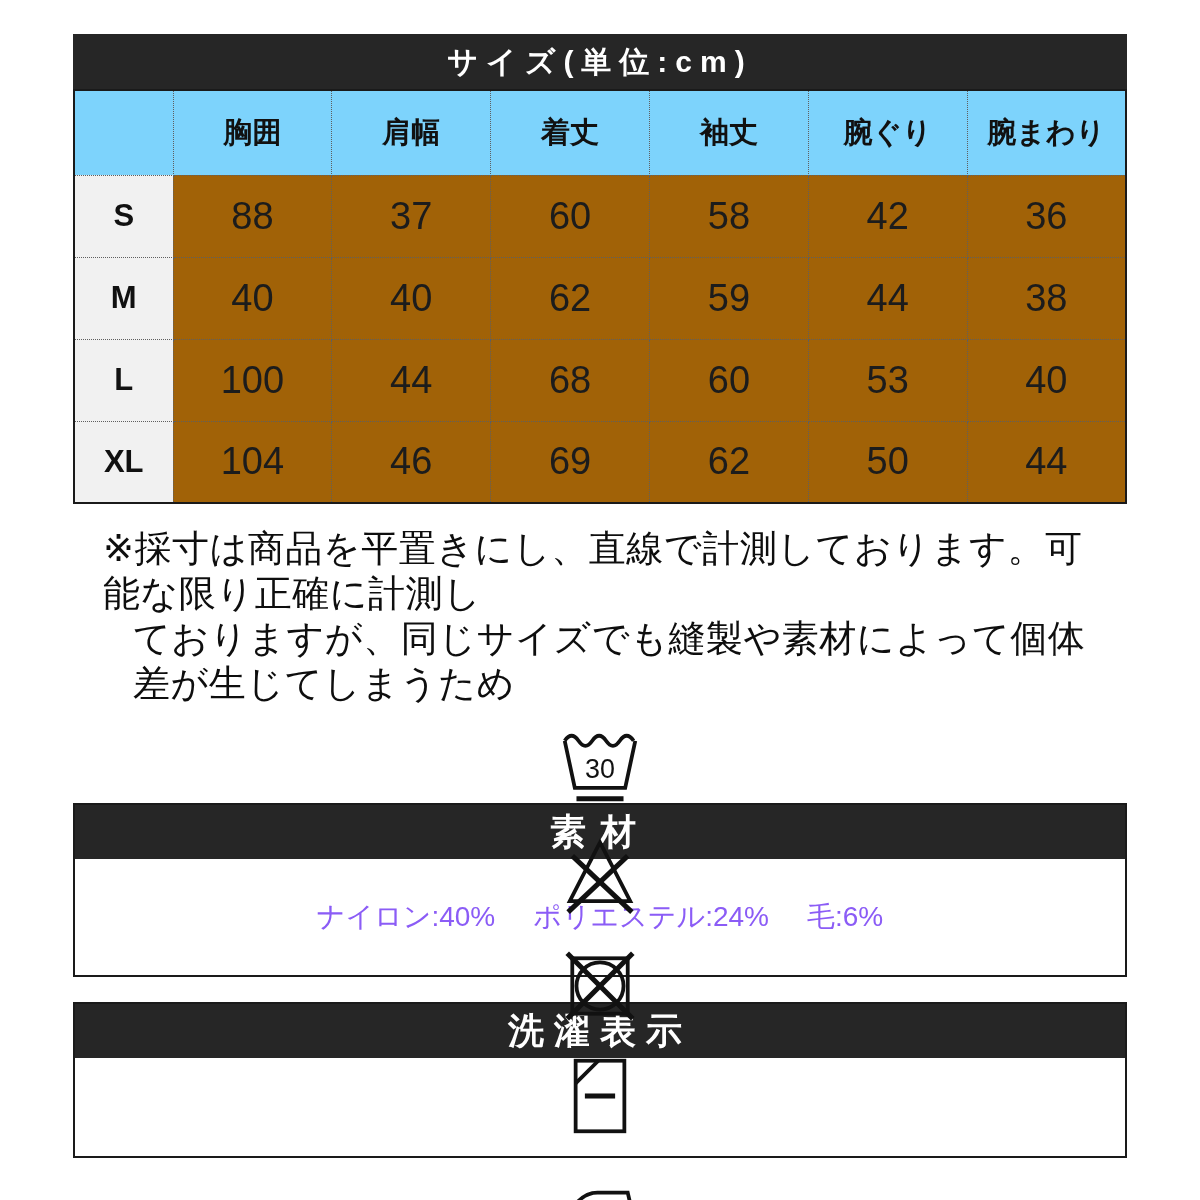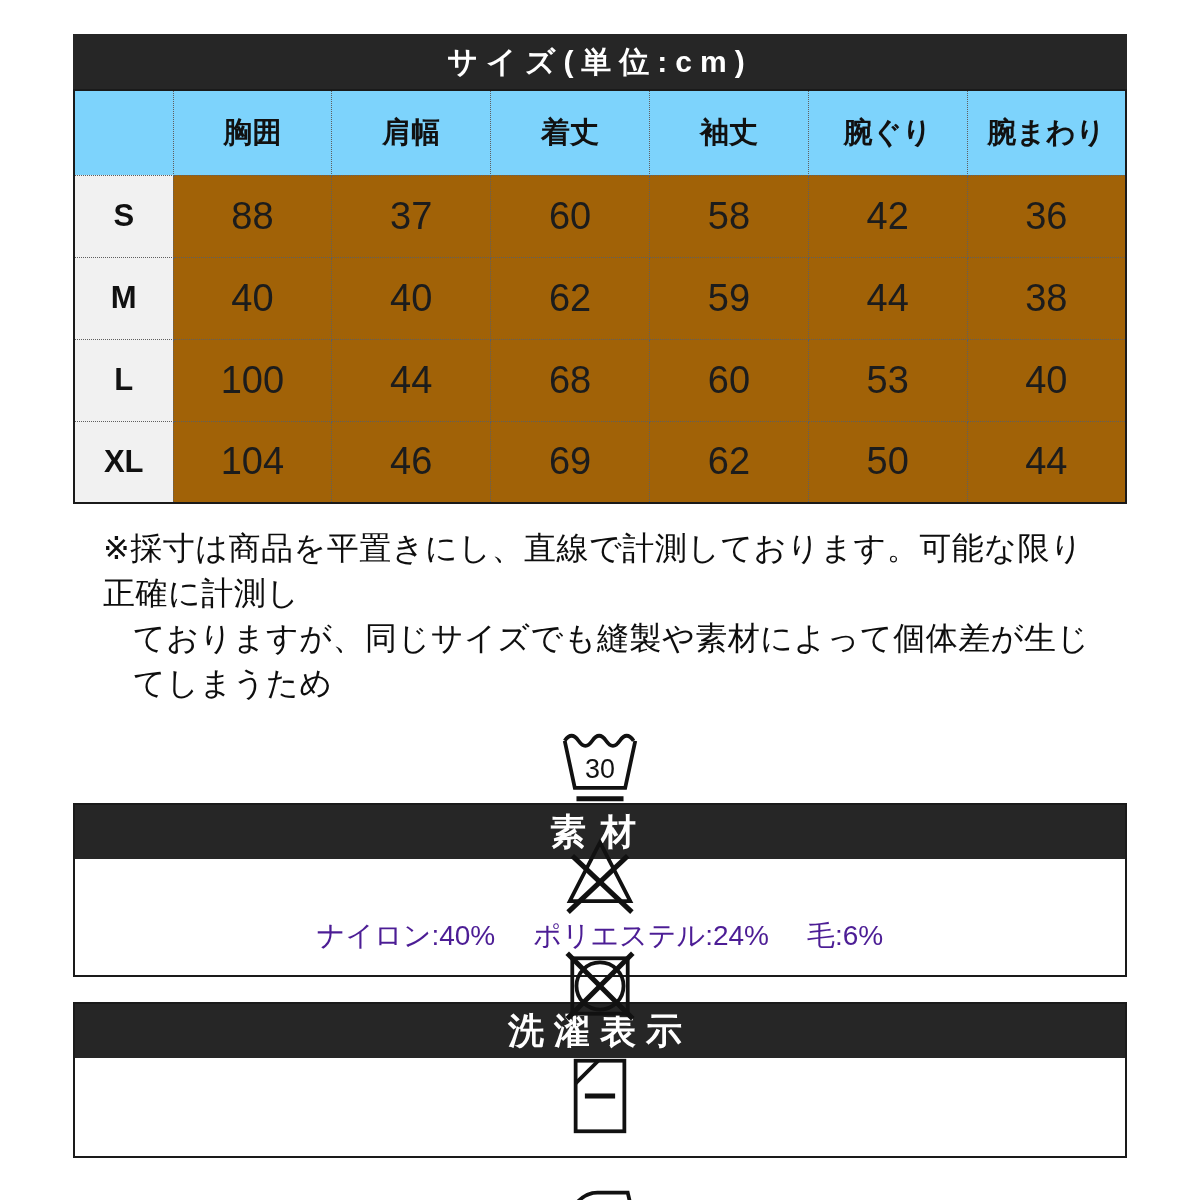--- a/index.html
+++ b/index.html
@@ -30,28 +30,28 @@
     height:85px; background:#7dd3fc; font-size:29px; font-weight:700; color:#111;
   }
   table.size tbody th {
     background:#f1f1f1; font-size:31px; font-weight:700; color:#111;
   }
   table.size tbody td {
     height:82px; background:#a16207; font-size:38px; font-weight:400; color:#1c1c1c;
   }
 
   
-  .note { left:103px; width:1012px; font-size:32px; line-height:45px; color:#0e0e0e; letter-spacing:0.5px; }
+  .note { left:103px; width:1012px; font-size:37px; line-height:45px; color:#0e0e0e; letter-spacing:0.5px; }
   .note .cont { padding-left:30px; }
 
   
   .framed { border:2px solid #1a1a1a; background:#fff; }
   .material-body {
     height:116px; display:flex; justify-content:center; align-items:center;
-    gap:38px; font-size:28px; color:#4c1d95;margin-top:19px;
+    gap:38px; font-size:28px; color:#8b5cf6;
   }
   .laundry-body {
     height:76px; display:flex; justify-content:center; align-items:center; gap:26px;flex-direction:column;
   }
   svg.care { height:84px; width:84px; display:block; }
   svg.care .ln { fill:none; stroke:#111; stroke-width:4.5; }
   svg.care .ln2 { fill:none; stroke:#111; stroke-width:6; }
   svg.care text { fill:#111; font-family:"Liberation Sans","DejaVu Sans",sans-serif; }
 </style>
 </head>

